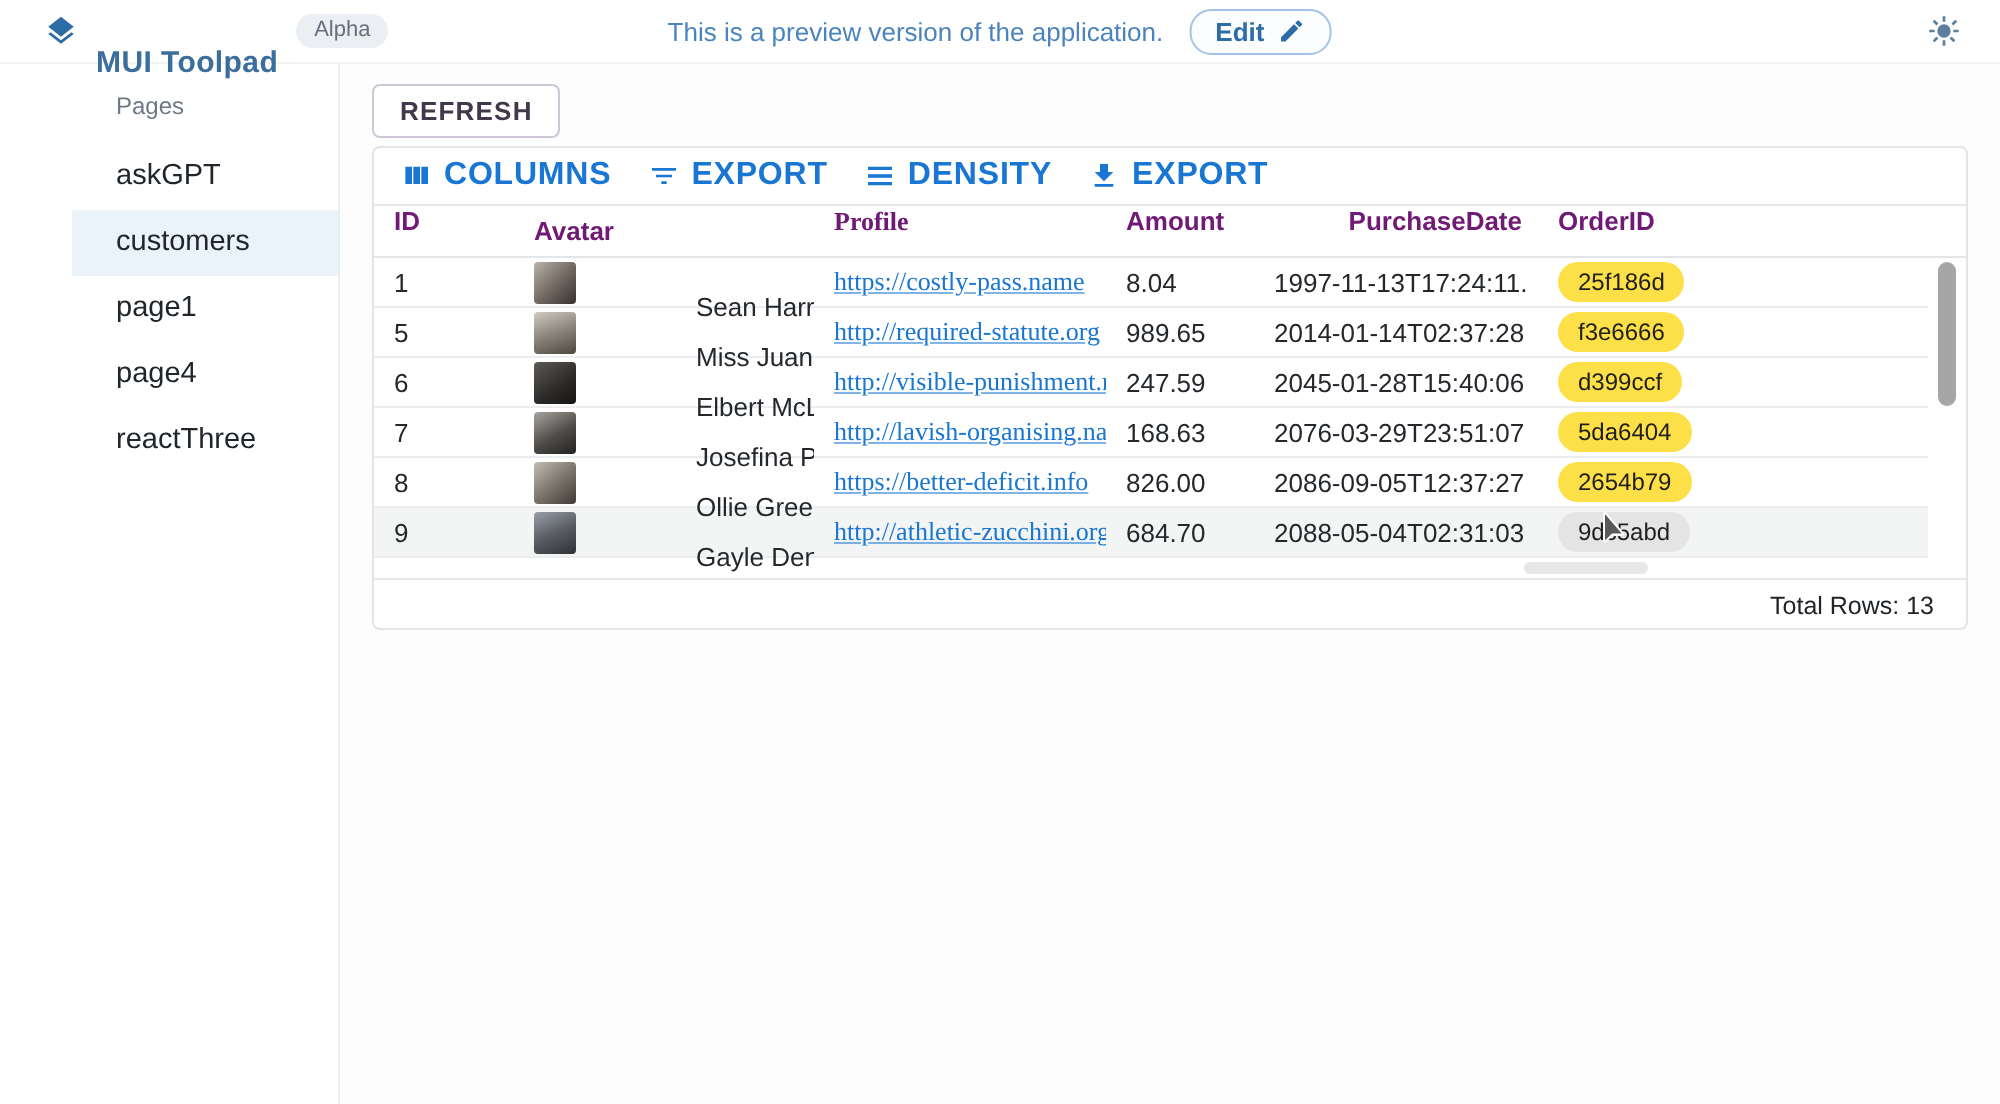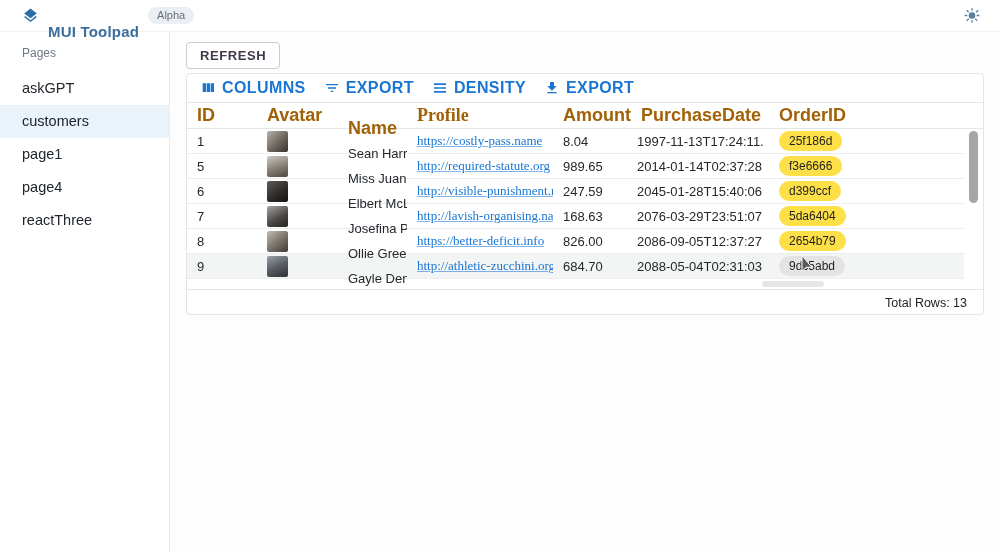--- a/index.html
+++ b/index.html
@@ -23,40 +23,40 @@
     display:flex; align-items:center; gap:13px; white-space:nowrap; }
   .preview-msg { color:#4b84bd; font-size:13px; }
   .edit-btn { display:flex; align-items:center; gap:7px; cursor:pointer;
     border:1px solid #a2c3e2; background:#fcfdff; color:#2d6da7;
     font-family:inherit; font-weight:700; font-size:13px; border-radius:11px; padding:3px 12px; }
   .edit-btn svg { display:block; }
   .theme-toggle { margin-left:auto; border:none; background:none; color:#5b7e9f;
     width:28px; height:28px; display:flex; align-items:center; justify-content:center; cursor:pointer; }
   
   .shell { display:flex; height:520px; }
-  .sidebar { width:170px; border-right:1px solid #e9edf2; padding-top:12px; background:#fff; }
+  .sidebar { width:170px; border-right:1px solid #e9edf2; padding-top:12px; background:#fff;margin-left:36px; }
   .sidebar-overline { color:#6e7985; font-size:12px; padding:2px 0 12px 22px; }
   .nav-item { height:33px; line-height:33px; padding-left:22px; font-size:14.5px;
     color:#20262c; cursor:pointer; }
   .nav-item.selected { background:#eaf2fa; }
   .main { flex:1; padding:10px 16px 0; background:#fdfdfe; }
   .refresh-btn { border:1px solid #cfc6d6; color:#42374b; background:#fff; cursor:pointer;
     font-family:inherit; font-size:13px; font-weight:600; letter-spacing:.6px;
     padding:5px 13px; border-radius:4px; margin-bottom:4px; }
   
   .grid-card { width:798px; height:242px; border:1px solid #e2e4e7; border-radius:4px;
     background:#fff; display:flex; flex-direction:column; overflow:hidden; }
   .grid-toolbar { height:28px; display:flex; align-items:center; gap:4px; padding:0 6px; flex:none; }
   .tbtn { display:flex; align-items:center; gap:6px; color:#1976d2; cursor:pointer;
     background:none; border:none; font-family:inherit; font-size:16px; font-weight:600;
     letter-spacing:.4px; padding:3px 7px; }
   .tbtn svg { display:block; }
-  .grid-head { height:27px; display:flex; align-items:center; flex:none;
+  .grid-head { height:27px; display:flex; flex:none;
     border-top:1px solid #e3e5e8; border-bottom:1px solid #e3e5e8;
-    font-size:18px; font-weight:700; color:#a16207; }
+    font-size:13px; font-weight:700; color:#701a75; }
   .grid-rows { height:150px; position:relative; flex:none; }
   .grow { height:25px; display:flex; align-items:center; width:calc(100% - 19px);
     border-bottom:1px solid #ebedef; font-size:13px; color:#24282c; cursor:pointer; }
   .grow.hovered { background:#f3f4f4; }
   .c { padding-left:10px; overflow:hidden; white-space:nowrap; }
   .c-id   { width:70px; }
   .c-av   { width:81px; display:flex; align-items:center; }
   .c-name { width:69px;margin-top:25px; }
   .c-prof { width:146px;font-family:Liberation Serif, serif; }
   .c-amt  { width:84px; }
@@ -89,20 +89,29 @@
 <header class="app-header">
   <div class="brand">
     <span class="logo-icon">
       <svg width="17" height="17" viewBox="0 0 24 24">
           <path fill="currentColor" d="M11.99 18.54l-7.37-5.73L3 14.07l9 7 9-7-1.63-1.26-7.38 5.73zM12 16l7.36-5.73L21 9l-9-7-9 7 1.63 1.27L12 16z"></path>
         </svg>
     </span>
     <span class="app-title">MUI Toolpad</span>
     <span class="alpha-chip">Alpha</span>
   </div>
+  <div class="header-center">
+    <span class="preview-msg">This is a preview version of the application.</span>
+    <button class="edit-btn">
+      <span>Edit</span>
+      <svg width="14" height="14" viewBox="0 0 24 24">
+          <path fill="currentColor" d="M3 17.25V21h3.75L17.81 9.94l-3.75-3.75L3 17.25zM20.71 7.04a1 1 0 0 0 0-1.41l-2.34-2.34a1 1 0 0 0-1.41 0l-1.83 1.83 3.75 3.75 1.83-1.83z"></path>
+        </svg>
+    </button>
+  </div>
   <button class="theme-toggle">
     <svg width="19" height="19" viewBox="0 0 24 24">
         <path fill="currentColor" d="M12 7a5 5 0 1 0 0 10 5 5 0 0 0 0-10zm-1-6h2v4h-2V1zm0 18h2v4h-2v-4zM1 11h4v2H1v-2zm18 0h4v2h-4v-2zM3.5 4.9l1.4-1.4 2.9 2.9-1.5 1.4L3.5 4.9zm12.7 12.7l1.4-1.4 2.9 2.8-1.4 1.4-2.9-2.8zM4.9 20.5l-1.4-1.4 2.8-2.9 1.5 1.4-2.9 2.9zM17.6 6.4l2.9-2.9 1.4 1.4-2.9 2.9-1.4-1.4z"></path>
       </svg>
   </button>
 </header>
 
 <div class="shell">
   <aside class="sidebar">
     <div class="sidebar-overline">Pages</div>

